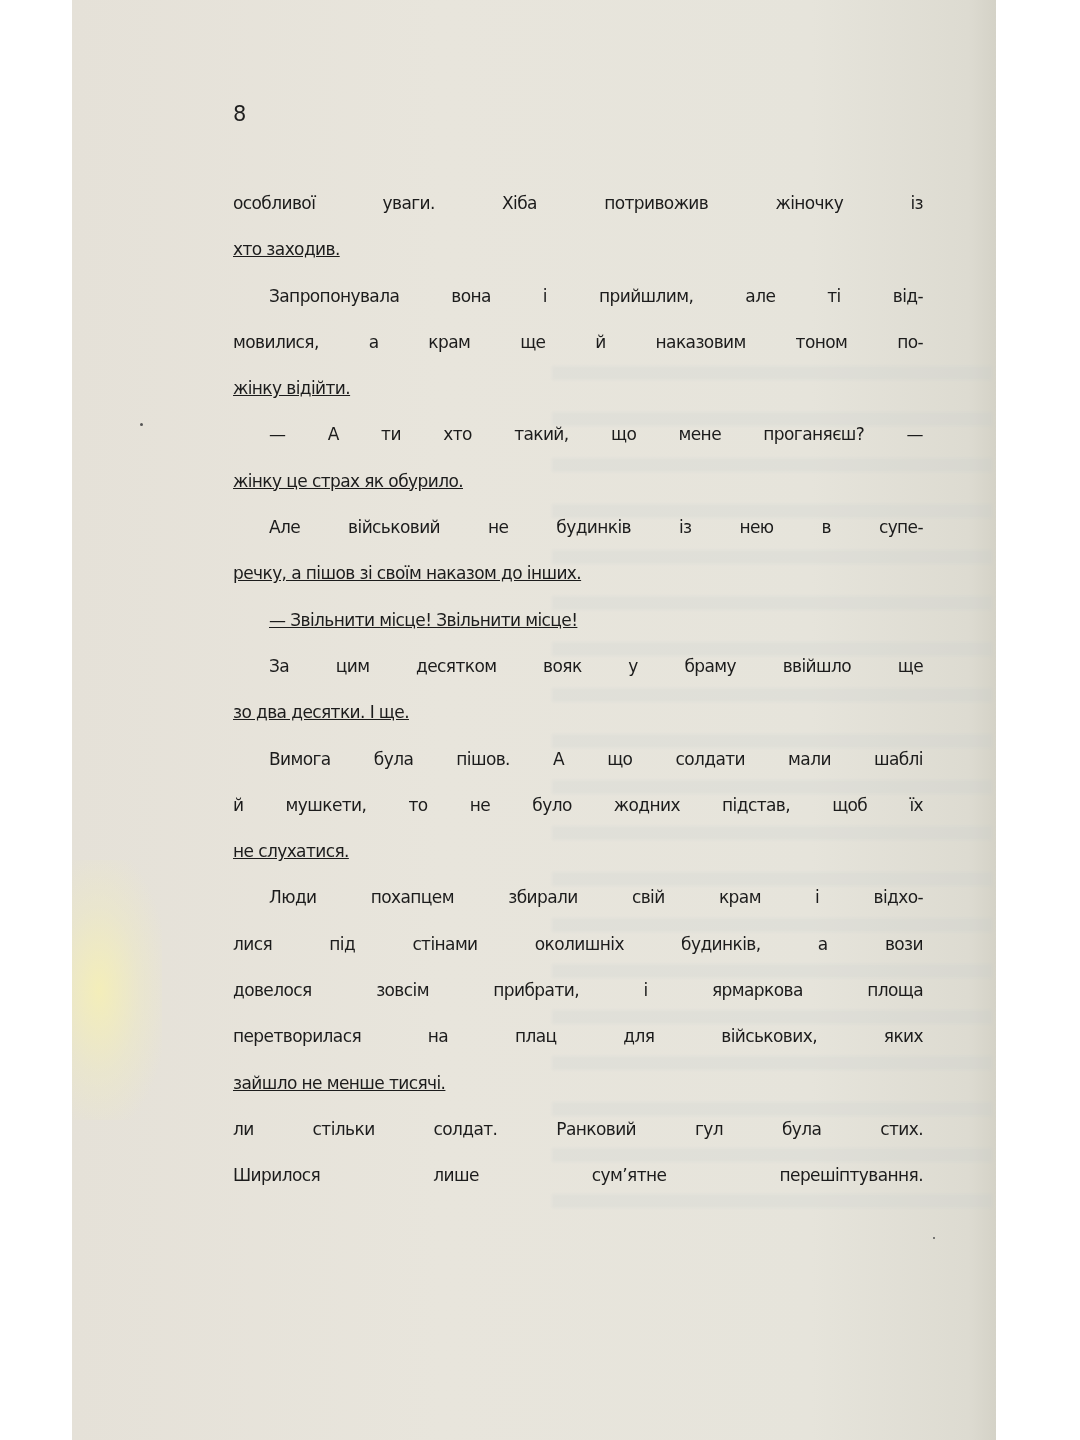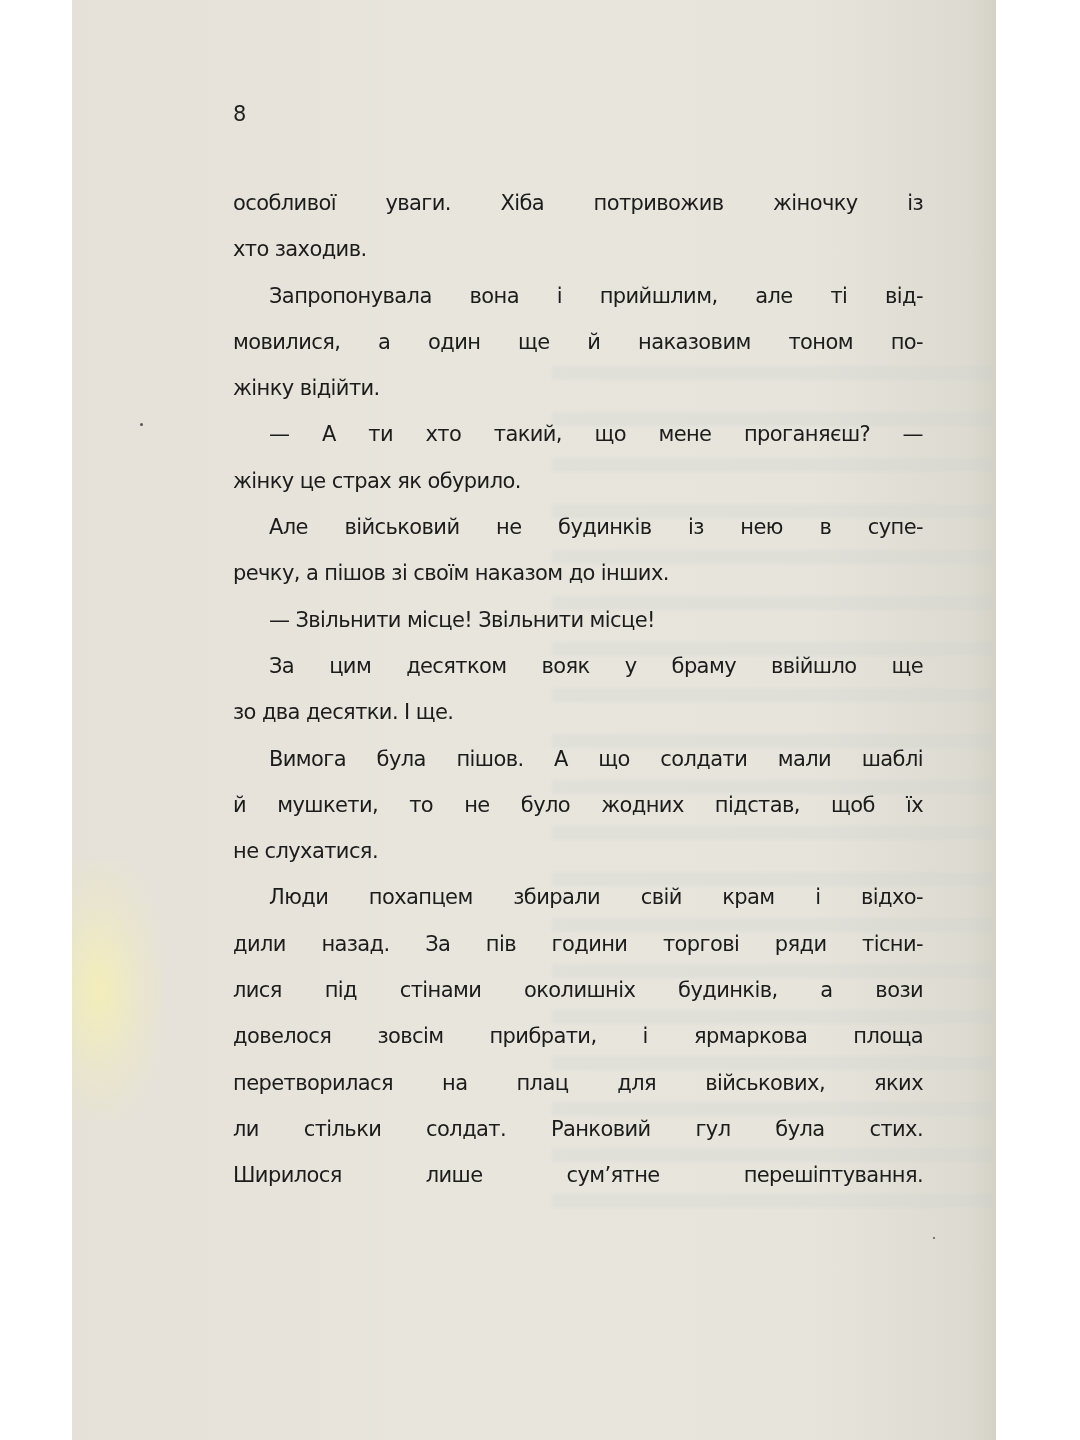--- a/index.html
+++ b/index.html
@@ -50,35 +50,36 @@
       color: #1f1f1f;
       z-index: 2;
     }
     .text-block {
       position: absolute;
       left: 161px;
       top: 180px;
       width: 690px;
       z-index: 2;
       font-family: "DejaVu Sans", sans-serif;
-      font-size: 21px;
+      font-size: 17px;
       letter-spacing: -0.6px;
       word-spacing: 0px;
       color: #1c1c1c;
     }
     .line {
       display: block;
       height: 46.3px;
       line-height: 46.3px;
       white-space: nowrap;
       text-align: justify;
       text-align-last: justify;
     }
     .line.last {
       text-align-last: left;
+      text-decoration: underline;
     }
     .line.indent {
       padding-left: 36px;
     }
     .speck {
       position: absolute;
       width: 3px;
       height: 3px;
       border-radius: 50%;
       background: #555;
@@ -88,36 +89,36 @@
 </head>
 <body>
 
 <div class="page">
   <div class="page-number">8</div>
 
   <div class="text-block">
     <span class="line">особливої уваги. Хіба потривожив жіночку із</span>
     <span class="line last">хто заходив.</span>
     <span class="line indent">Запропонувала вона і прийшлим, але ті від-</span>
-    <span class="line">мовилися, а один ще й наказовим тоном по-</span>
+    <span class="line">мовилися, а крам ще й наказовим тоном по-</span>
     <span class="line last">жінку відійти.</span>
     <span class="line indent">— А ти хто такий, що мене проганяєш? —</span>
     <span class="line last">жінку це страх як обурило.</span>
     <span class="line indent">Але військовий не будинків із нею в супе-</span>
     <span class="line last">речку, а пішов зі своїм наказом до інших.</span>
     <span class="line indent last">— Звільнити місце! Звільнити місце!</span>
     <span class="line indent">За цим десятком вояк у браму ввійшло ще</span>
     <span class="line last">зо два десятки. І ще.</span>
     <span class="line indent">Вимога була пішов. А що солдати мали шаблі</span>
     <span class="line">й мушкети, то не було жодних підстав, щоб їх</span>
     <span class="line last">не слухатися.</span>
     <span class="line indent">Люди похапцем збирали свій крам і відхо-</span>
-    <span class="line">дили назад. За пів години торгові ряди тісни-</span>
     <span class="line">лися під стінами околишніх будинків, а вози</span>
     <span class="line">довелося зовсім прибрати, і ярмаркова площа</span>
     <span class="line">перетворилася на плац для військових, яких</span>
+    <span class="line last">зайшло не менше тисячі.</span>
     <span class="line">ли стільки солдат. Ранковий гул була стих.</span>
     <span class="line">Ширилося лише сум’ятне перешіптування.</span>
   </div>
 
   <span class="speck" style="left:68px; top:423px;"></span>
   <span class="speck" style="left:861px; top:1237px; width:2px; height:2px;"></span>
 </div>
 
 </body></html>

